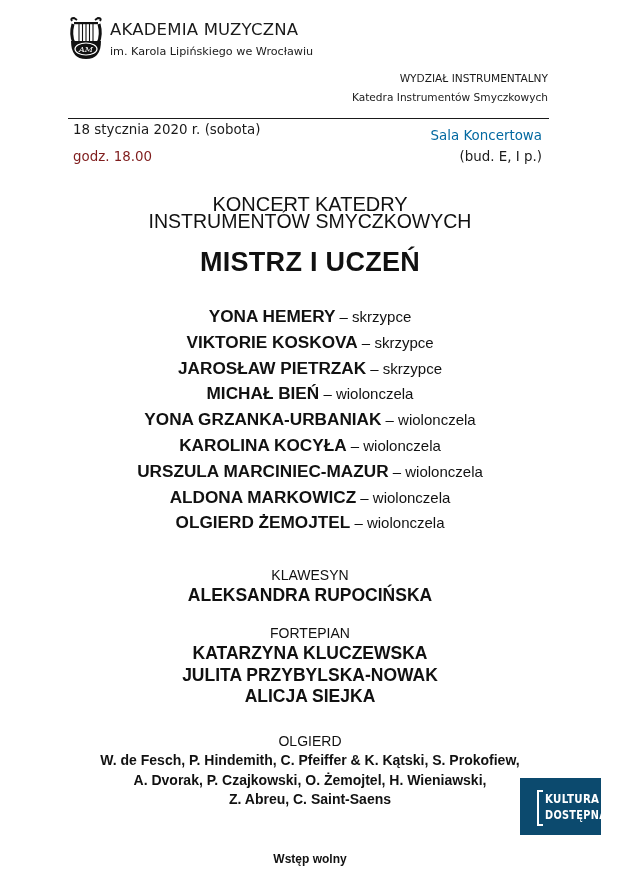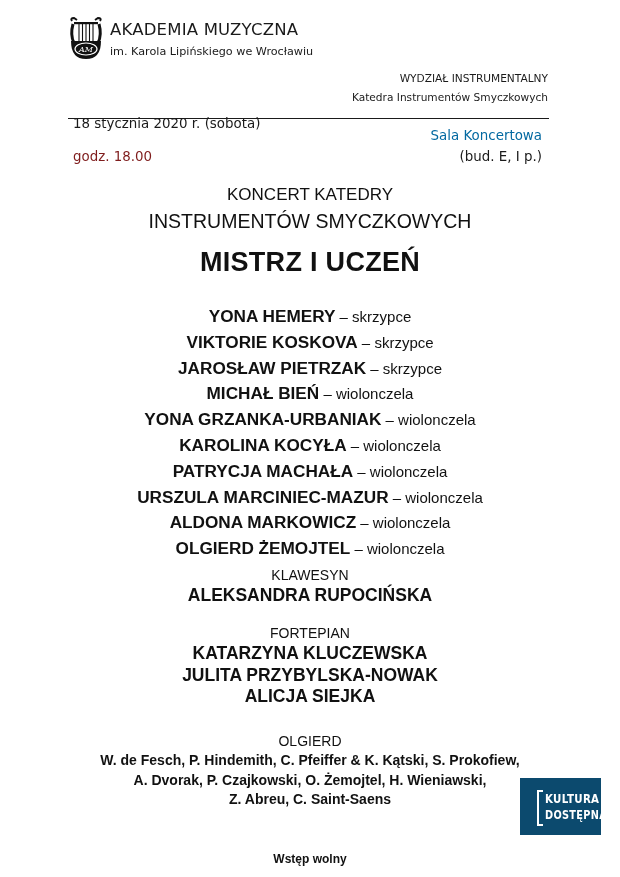--- a/index.html
+++ b/index.html
@@ -11,27 +11,27 @@
   
   .logo { left: 68px; top: 17px; width: 36px; height: 44px; }
   .acad-name { left: 110px; top: 20px; font-size: 16.5px; letter-spacing: 0.2px; color: #1a1a1a; }
   .acad-sub { left: 110px; top: 45px; font-size: 11.2px; color: #1a1a1a; }
 
   .faculty { right: 72px; top: 72px; font-size: 10.6px; text-align: right; color: #1a1a1a; }
   .dept { right: 72px; top: 91px; font-size: 10.6px; text-align: right; color: #1a1a1a; }
 
   .rule { left: 68px; top: 118px; width: 481px; height: 0; border-top: 1.6px solid #1a1a1a; }
 
-  .date { left: 73px; top: 116px; font-size: 13.4px; color: #1a1a1a; }
+  .date { left: 73px; top: 122px; font-size: 13.4px; color: #1a1a1a; }
   .time { left: 73px; top: 149px; font-size: 13.4px; color: #7f1d1d; }
   .hall { right: 78px; top: 128px; font-size: 13.4px; text-align: right; color: #0369a1; }
   .bldg { right: 78px; top: 149px; font-size: 13.4px; text-align: right; color: #1a1a1a; }
 
   .center { left: 0; width: 620px; text-align: center; }
-  .concert1 { top: 184px; font-size: 17px; line-height: 22px; }
+  .concert1 { top: 193px; font-size: 20px; line-height: 22px; }
   .concert2 { top: 210px; font-size: 19.5px; line-height: 22px; }
   .title { top: 247px; font-size: 27px; font-weight: bold; letter-spacing: 0.3px; }
 
   .performers { top: 304px; }
   .perf { font-size: 17.2px; line-height: 24.8px; }
   .perf .nm { font-weight: bold; }
   .perf .inst { font-size: 15px; font-weight: normal; }
 
   .sec-label { font-size: 14px; line-height: 18px; }
   .sec-name { font-size: 17.5px; font-weight: bold; line-height: 21.5px; }
@@ -94,21 +94,20 @@
 <div class="abs center sans concert2">INSTRUMENTÓW SMYCZKOWYCH</div>
 <div class="abs center sans title">MISTRZ I UCZEŃ</div>
 
 <div class="abs center sans performers">
   <div class="perf"><span class="nm">YONA HEMERY</span><span class="inst"> – skrzypce</span></div>
   <div class="perf"><span class="nm">VIKTORIE KOSKOVA</span><span class="inst"> – skrzypce</span></div>
   <div class="perf"><span class="nm">JAROSŁAW PIETRZAK</span><span class="inst"> – skrzypce</span></div>
   <div class="perf"><span class="nm">MICHAŁ BIEŃ</span><span class="inst"> – wiolonczela</span></div>
   <div class="perf"><span class="nm">YONA GRZANKA-URBANIAK</span><span class="inst"> – wiolonczela</span></div>
   <div class="perf"><span class="nm">KAROLINA KOCYŁA</span><span class="inst"> – wiolonczela</span></div>
-  <div class="perf"><span class="nm">PATRYCJA MACHAŁA</span><span class="inst"> – wiolonczela</span></div>
   <div class="perf"><span class="nm">URSZULA MARCINIEC-MAZUR</span><span class="inst"> – wiolonczela</span></div>
   <div class="perf"><span class="nm">ALDONA MARKOWICZ</span><span class="inst"> – wiolonczela</span></div>
   <div class="perf"><span class="nm">OLGIERD ŻEMOJTEL</span><span class="inst"> – wiolonczela</span></div>
 </div>
 
 <div class="abs center sans sec-label klaw-label">KLAWESYN</div>
 <div class="abs center sans klaw-names">
   <div class="sec-name">ALEKSANDRA RUPOCIŃSKA</div>
 </div>
 

